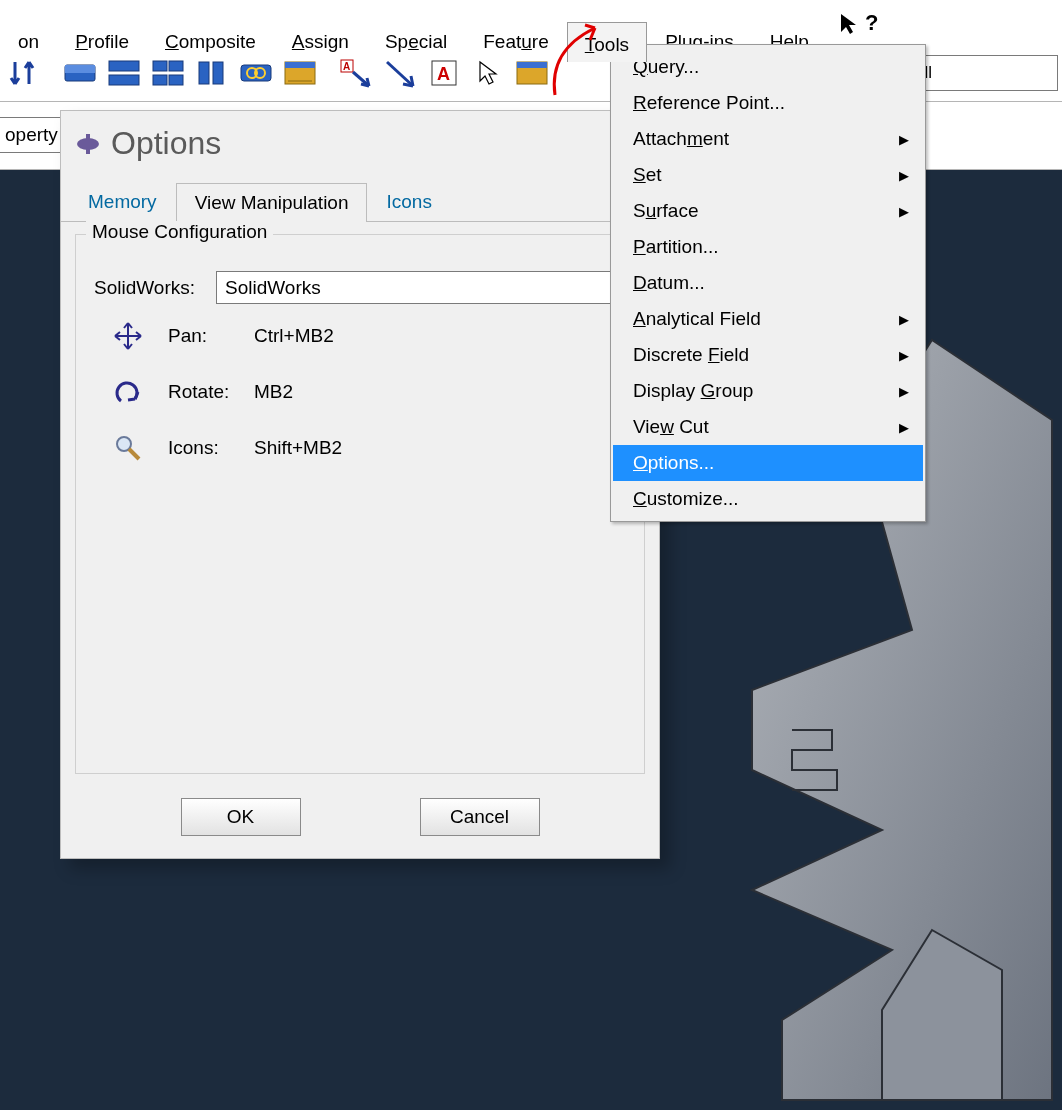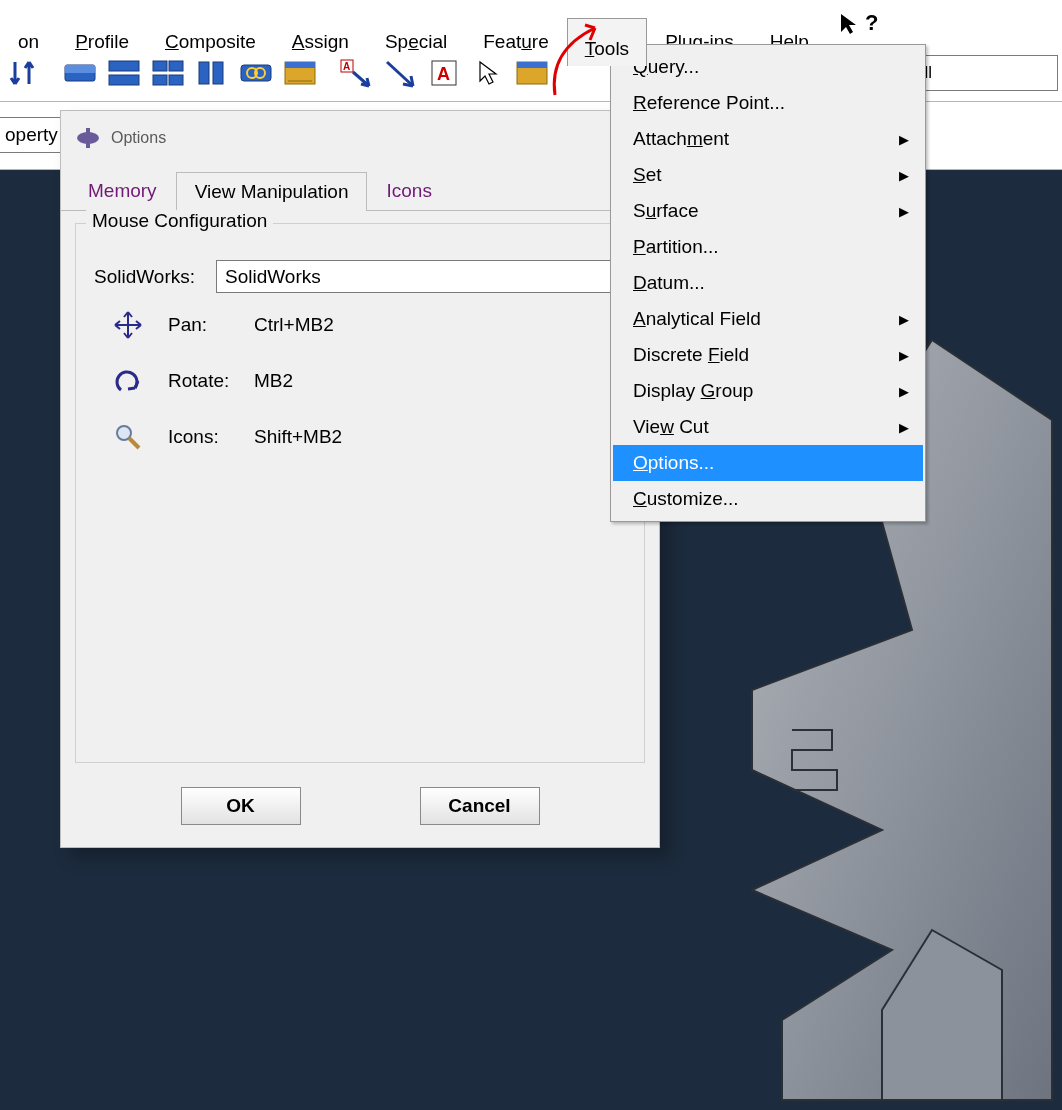--- a/index.html
+++ b/index.html
@@ -25,21 +25,21 @@
     padding: 4px 18px;
     cursor: default;
     color: #000;
     white-space: nowrap;
     margin-top: 37px;
   }
   .menu-item.open {
     border: 1px solid #999;
     border-bottom: none;
     background: #f3f3f3;
-    padding: 19px 17px 6px 17px;
+    padding: 11px 17px 6px 17px;
     position: relative;
     z-index: 30;
   }
   .underline-char { text-decoration: underline; }
   .help-cursor {
     padding: 0 10px;
     font-size: 22px;
     font-weight: 700;
   }
   .toolbar {
@@ -183,42 +183,42 @@
     border: 1px solid #bdbdbd;
     box-shadow: 10px 10px 15px rgba(0,0,0,0.25);
     z-index: 10;
   }
   .dlg-title {
     display: flex;
     align-items: center;
     gap: 10px;
     padding: 14px 14px 4px 14px;
     color: #5a5a5a;
-    font-size: 16px;
+    font-size: 32px;
   }
   .tabs {
     display: flex;
     border-bottom: 1px solid #bcbcbc;
     margin-top: 16px;
     padding-left: 8px;
   }
   .tab {
     padding: 8px 18px;
     border: 1px solid transparent;
     border-bottom: none;
     cursor: default;
   }
   .tab.active {
     background: #f0f0f0;
     border-color: #bcbcbc;
     position: relative;
     top: 1px;
   }
   .tab.inactive {
-    color: #701a75;
+    color: #0369a1;
   }
   .groupbox {
     margin: 12px 14px 8px 14px;
     border: 1px solid #cfcfcf;
     padding: 36px 14px 14px 18px;
     position: relative;
     min-height: 540px;
   }
   .groupbox .legend {
     position: absolute;
@@ -249,21 +249,20 @@
     grid-template-columns: 50px 80px auto;
     align-items: center;
     margin: 8px 0 24px 18px;
     gap: 6px;
   }
   .mc-icon { width:32px; height:32px; display:flex;align-items:center;justify-content:center; }
   .dlg-buttons {
     display: flex;
     justify-content: space-around;
     padding: 16px 60px 22px 60px;
-    font-weight: bold;
   }
   .btn {
     min-width: 120px;
     height: 38px;
     border: 1px solid #8a8a8a;
     background: linear-gradient(#fff,#e2e2e2);
     display: flex;
     align-items: center;
     justify-content: center;
     cursor: default;

